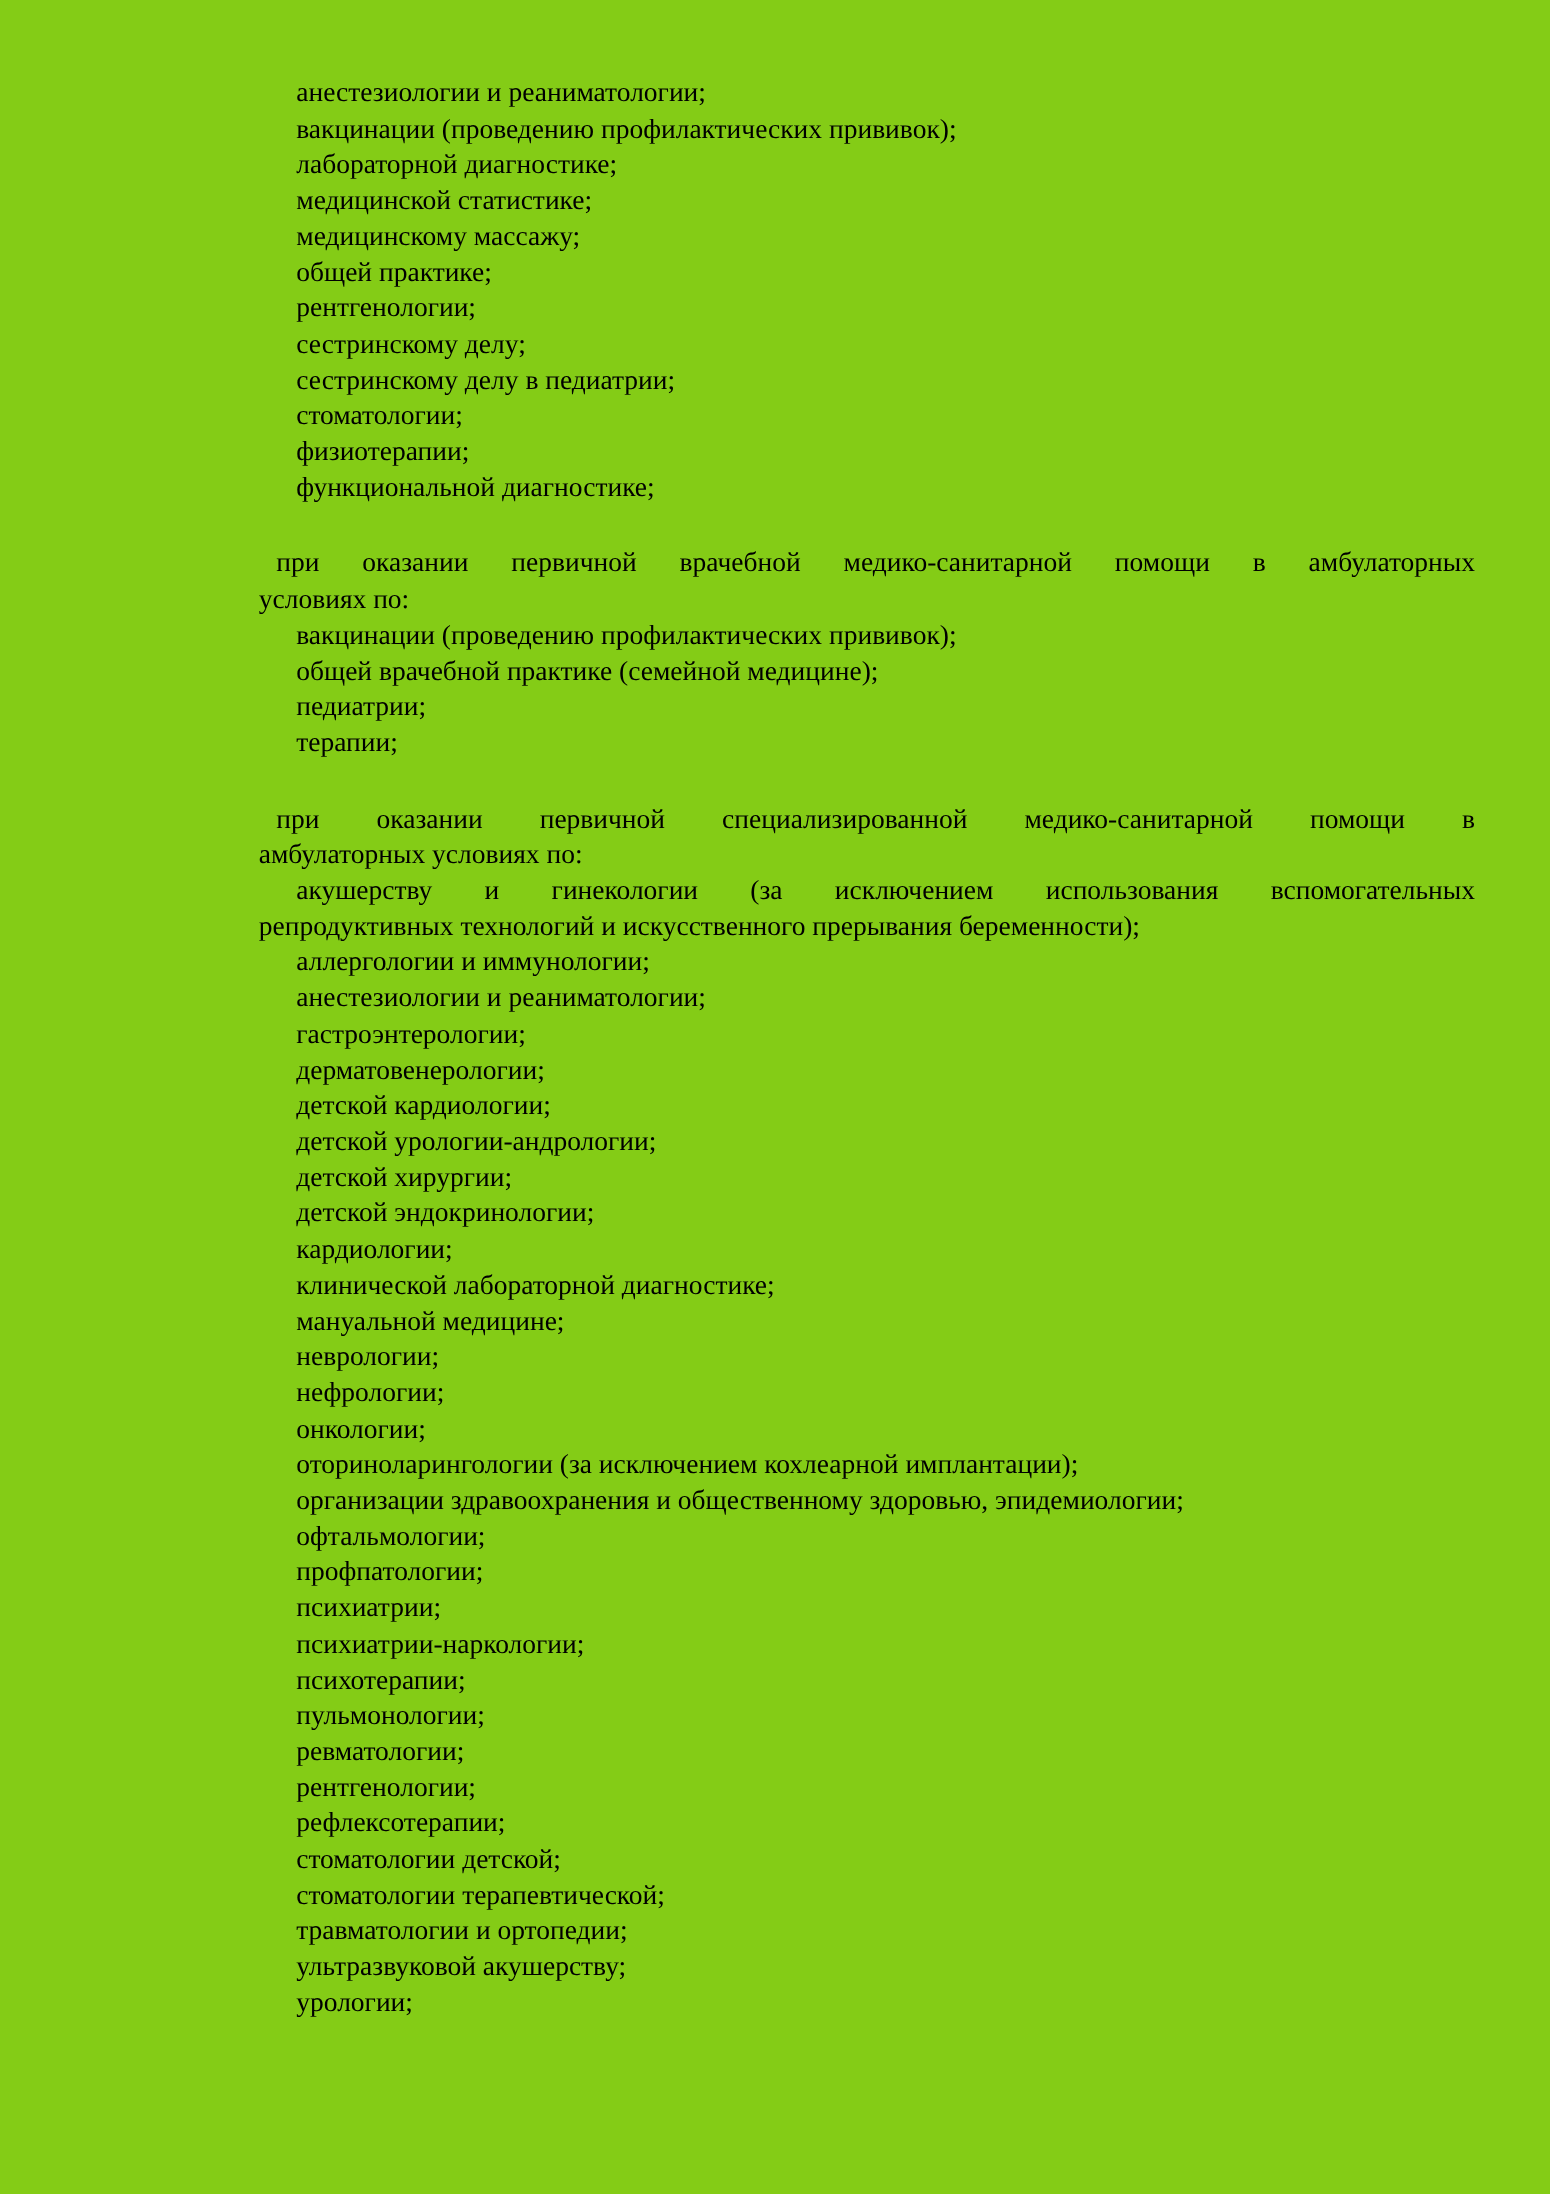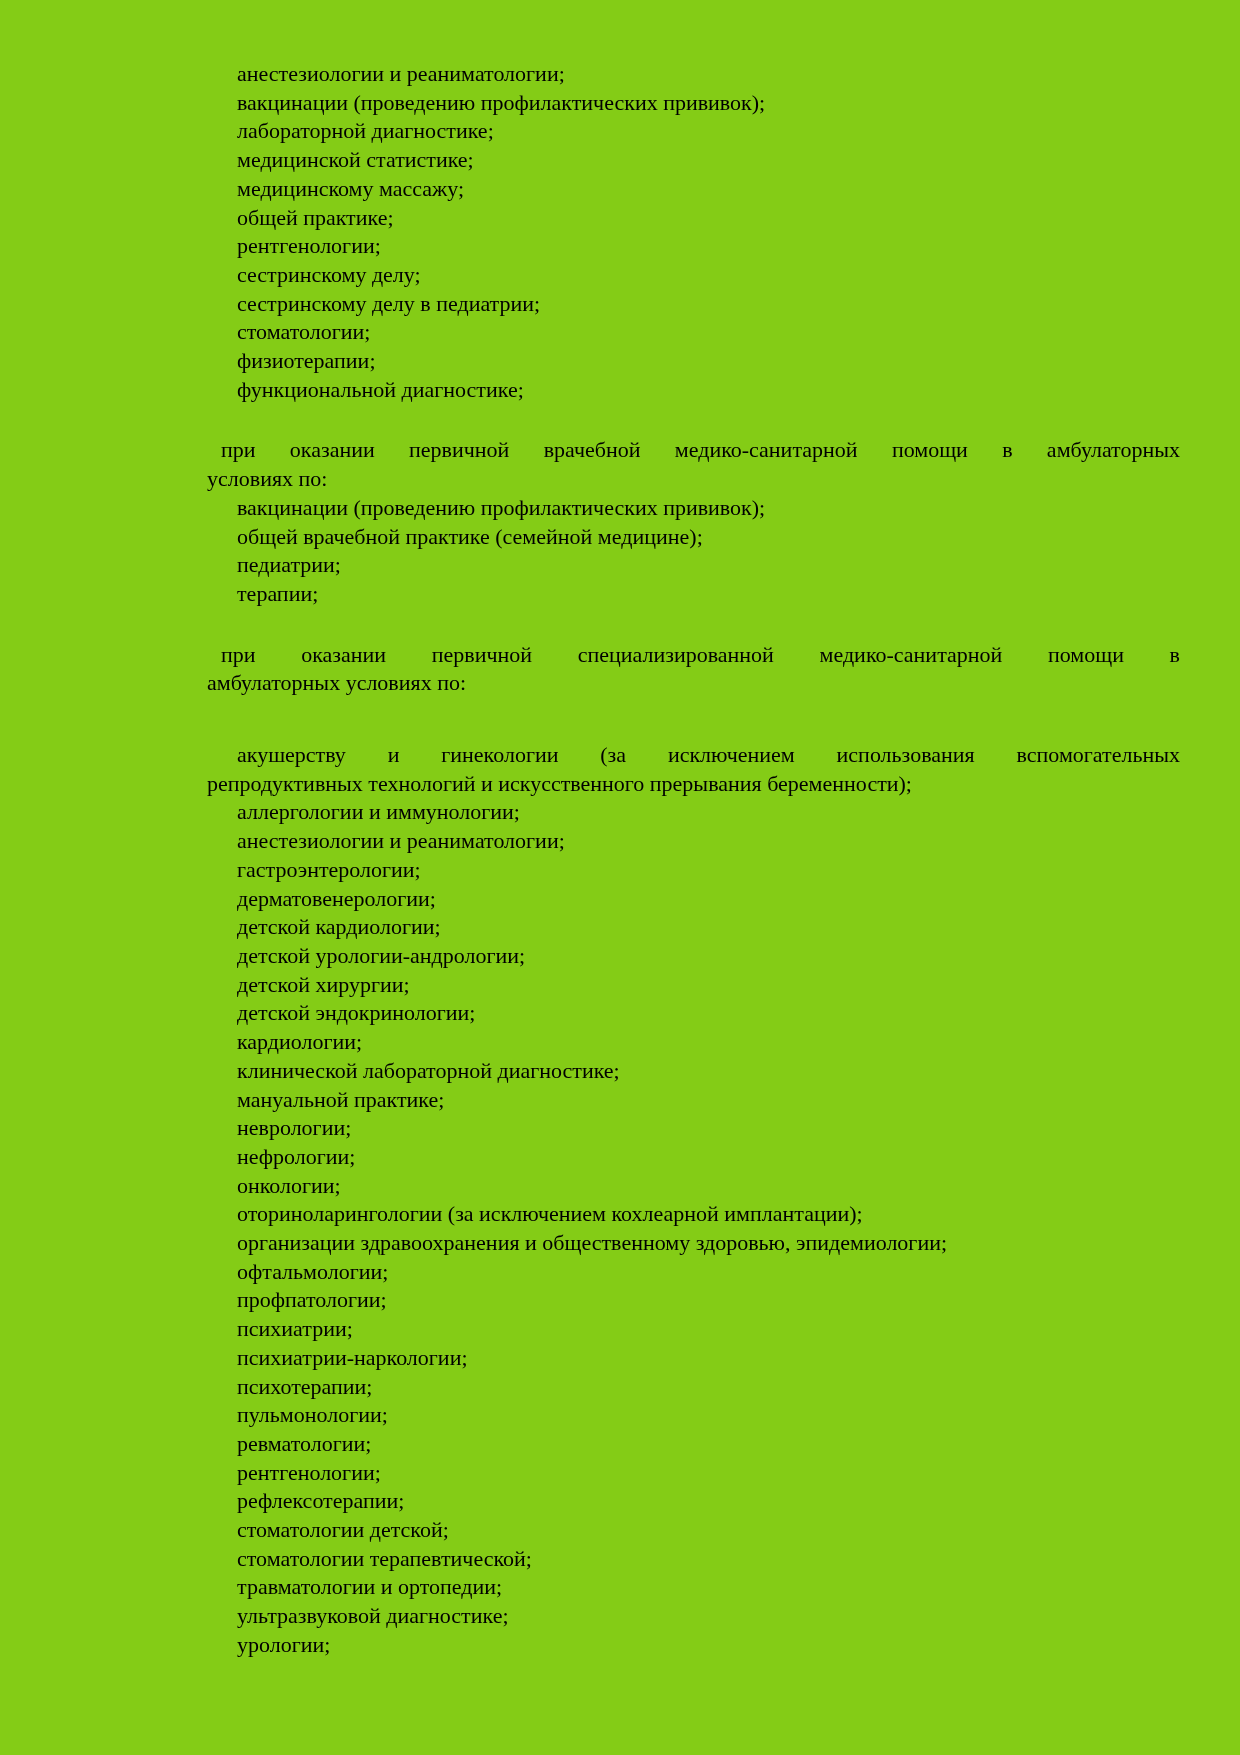--- a/index.html
+++ b/index.html
@@ -46,21 +46,20 @@
     text-align-last: justify;
     margin-top: 32px;
   }
   
   .line.item-first {
     padding-left: 0;
     text-indent: 30px;
     white-space: normal;
     text-align: justify;
     text-align-last: justify;
-    margin-top: 43px;
   }
 </style>
 </head>
 <body>
 
 <div class="page">
   <div class="textblock">
       <div class="line item">анестезиологии и реаниматологии;</div>
       <div class="line item">вакцинации (проведению профилактических прививок);</div>
       <div class="line item">лабораторной диагностике;</div>
@@ -86,34 +85,34 @@
       <div class="line item">аллергологии и иммунологии;</div>
       <div class="line item">анестезиологии и реаниматологии;</div>
       <div class="line item">гастроэнтерологии;</div>
       <div class="line item">дерматовенерологии;</div>
       <div class="line item">детской кардиологии;</div>
       <div class="line item">детской урологии-андрологии;</div>
       <div class="line item">детской хирургии;</div>
       <div class="line item">детской эндокринологии;</div>
       <div class="line item">кардиологии;</div>
       <div class="line item">клинической лабораторной диагностике;</div>
-      <div class="line item">мануальной практике;</div>
+      <div class="line item">мануальной медицине;</div>
       <div class="line item">неврологии;</div>
       <div class="line item">нефрологии;</div>
       <div class="line item">онкологии;</div>
       <div class="line item">оториноларингологии (за исключением кохлеарной имплантации);</div>
       <div class="line item">организации здравоохранения и общественному здоровью, эпидемиологии;</div>
       <div class="line item">офтальмологии;</div>
       <div class="line item">профпатологии;</div>
       <div class="line item">психиатрии;</div>
       <div class="line item">психиатрии-наркологии;</div>
       <div class="line item">психотерапии;</div>
       <div class="line item">пульмонологии;</div>
       <div class="line item">ревматологии;</div>
       <div class="line item">рентгенологии;</div>
       <div class="line item">рефлексотерапии;</div>
       <div class="line item">стоматологии детской;</div>
       <div class="line item">стоматологии терапевтической;</div>
       <div class="line item">травматологии и ортопедии;</div>
-      <div class="line item">ультразвуковой диагностике;</div>
+      <div class="line item">ультразвуковой акушерству;</div>
       <div class="line item">урологии;</div>
     </div>
 </div>
 
 </body></html>

